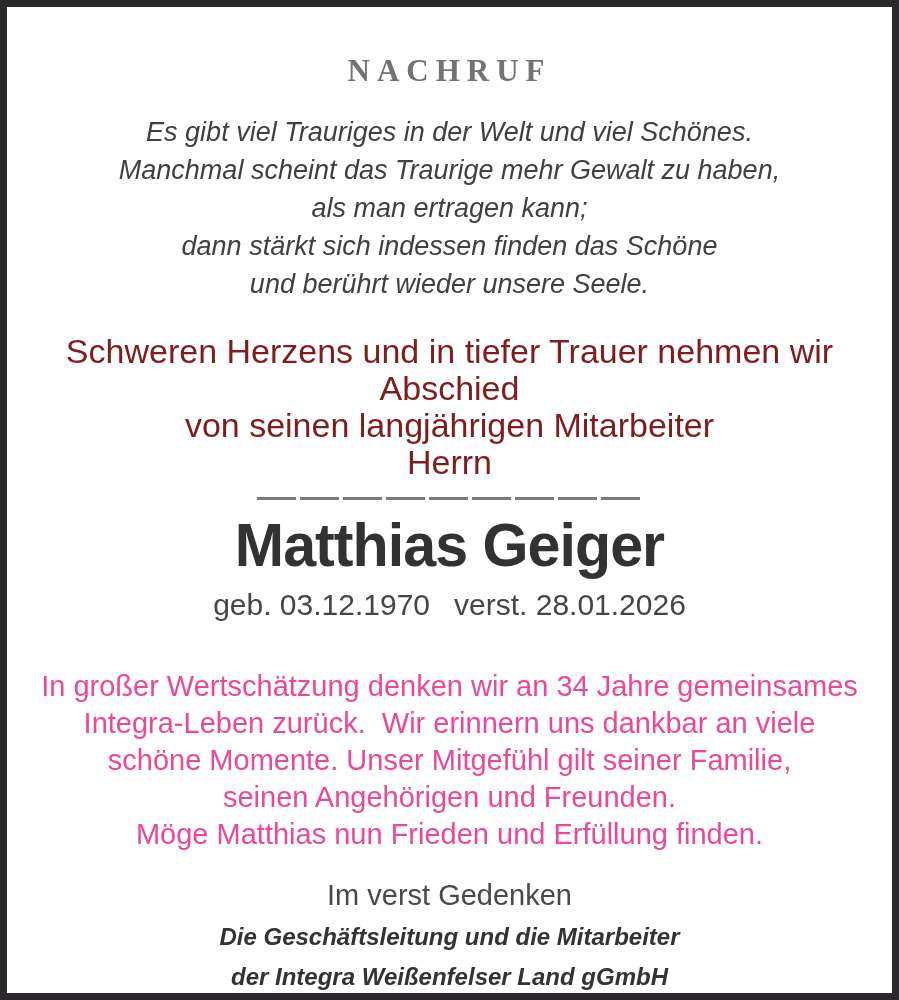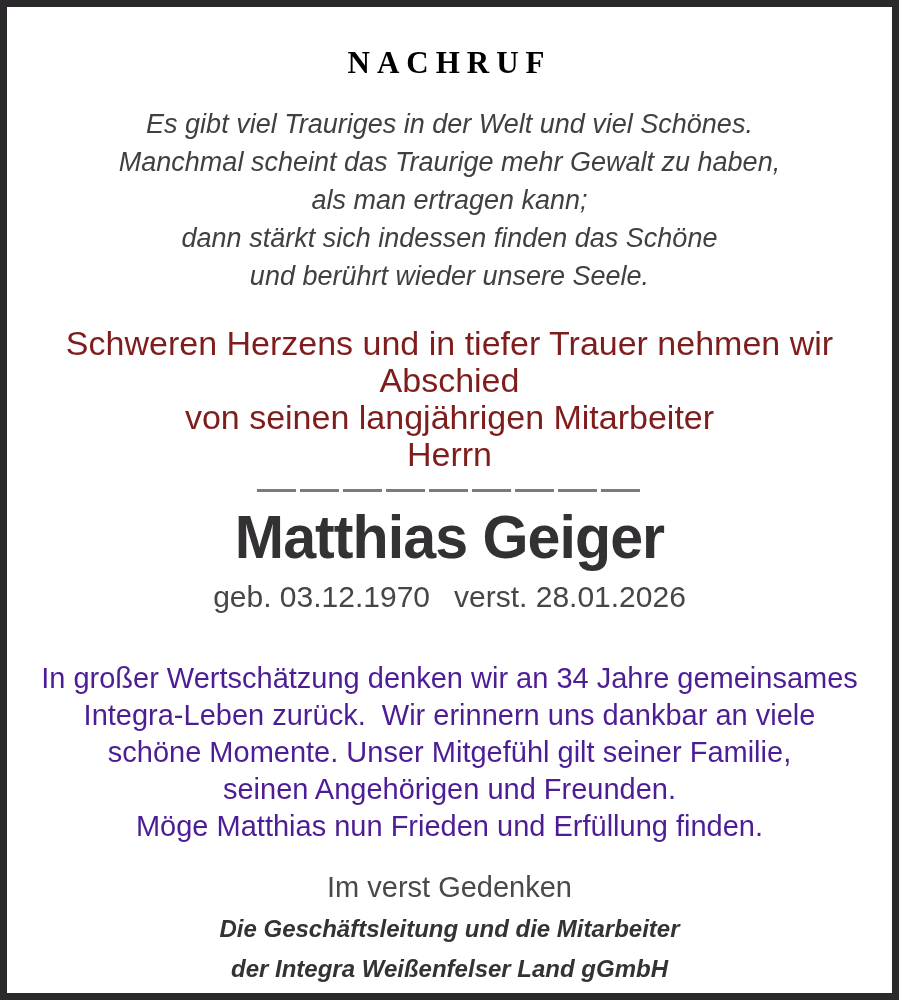--- a/index.html
+++ b/index.html
@@ -28,22 +28,22 @@
     inset: 7px;
     text-align: center;
     padding-top: 30px;
     box-sizing: border-box;
   }
   .obit-title {
     font-family: "Liberation Serif", serif;
     font-weight: 700;
     font-size: 31px;
     letter-spacing: 7px;
-    color: #000000;
-    margin: 8px 0 24px 0;
+    color: #737373;
+    margin: 16px 0 24px 0;
   }
   .poem {
     font-style: italic;
     font-weight: 500;
     font-size: 27px;
     line-height: 38px;
     color: #413f41;
     margin-bottom: 30px;
   }
   .intro {
@@ -69,21 +69,21 @@
   .dates {
     display: flex;
     justify-content: center;
     gap: 24px;
     font-size: 30px;
     color: #474547;
   }
   .tribute {
     font-size: 29px;
     line-height: 37px;
-    color: #4c1d95;
+    color: #ec4899;
     margin-top: 46px;
   }
   .closing-lead {
     font-size: 29px;
     color: #4a484a;
     margin-top: 24px;
     line-height: 36px;
   }
   .closing-signature {
     font-size: 24px;

